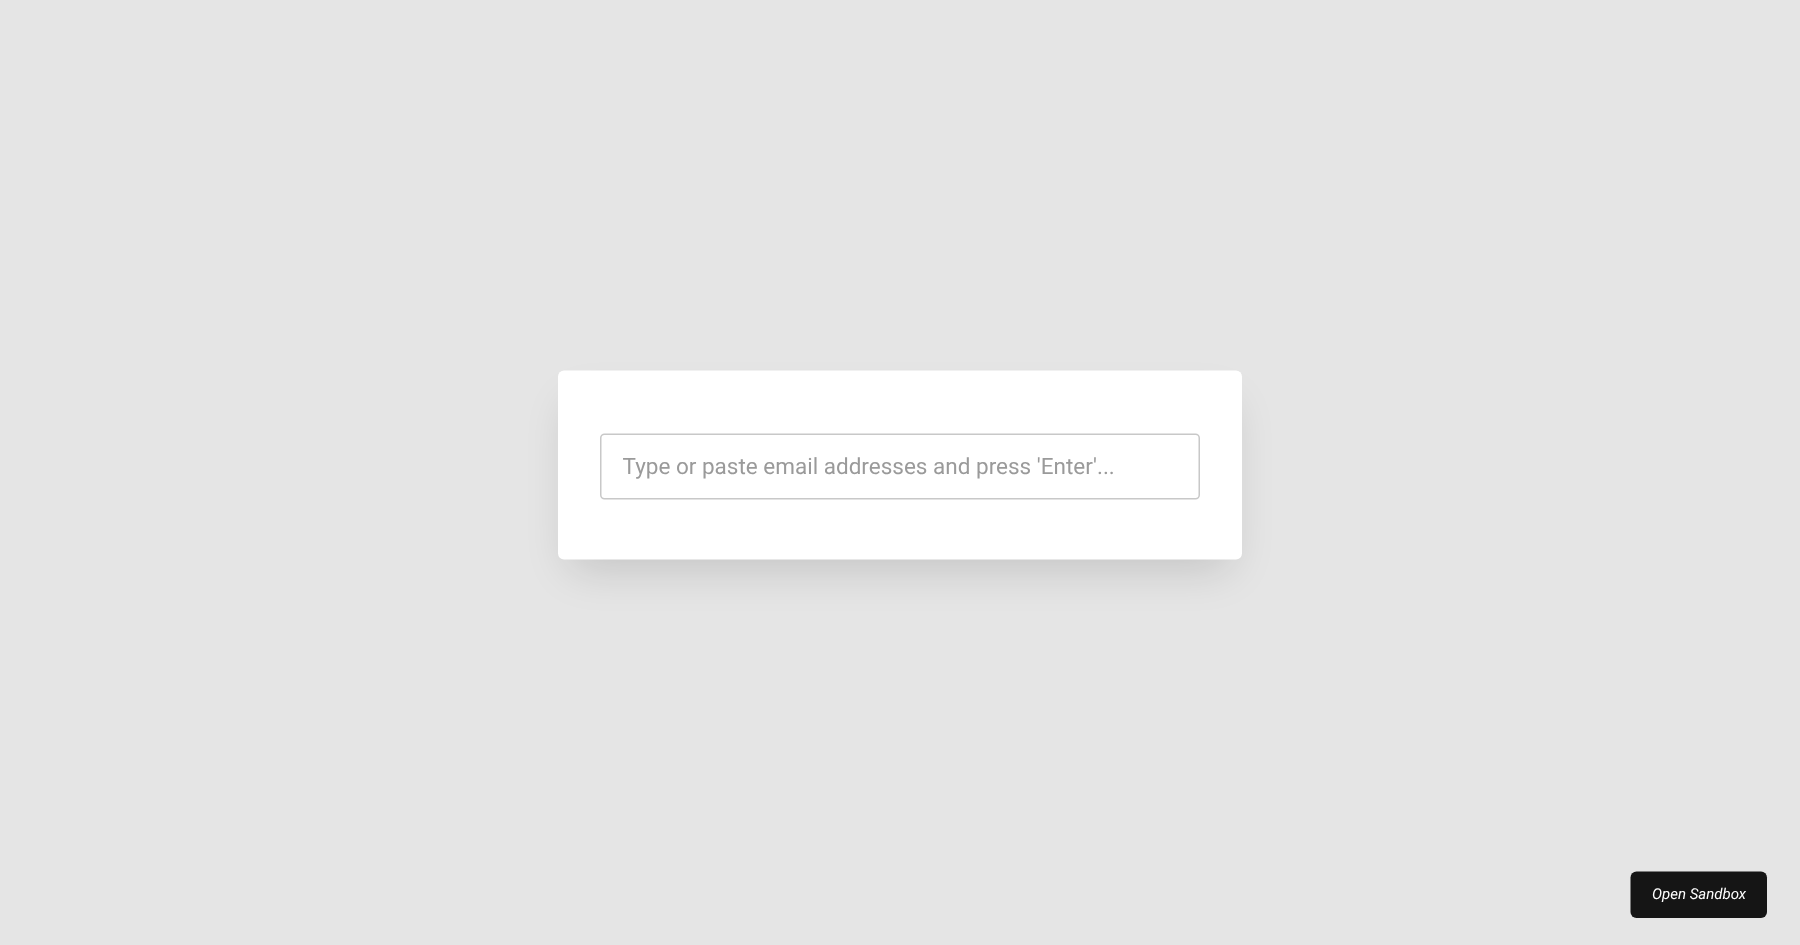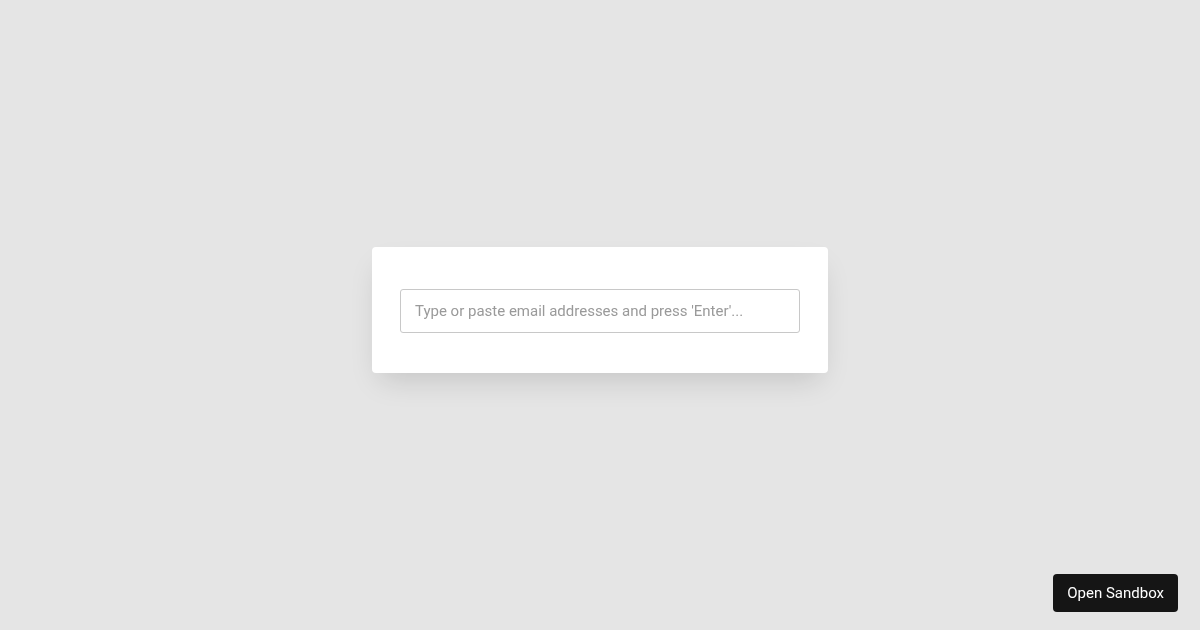--- a/index.html
+++ b/index.html
@@ -48,23 +48,24 @@
     
     .open-sandbox-btn {
       position: absolute;
       bottom: 18px;
       right: 22px;
       background-color: #151515;
       color: #ffffff;
       border: none;
       border-radius: 4px;
       padding: 10px 14px;
-      font-size: 15px;
+      font-size: 10px;
       font-family: inherit;
       cursor: pointer;
+      font-style: italic;
     }
   </style>
 </head>
 <body>
 
 <div class="card">
   <input type="text" class="email-input" placeholder="Type or paste email addresses and press 'Enter'..." style="">
 </div>
 
 <button class="open-sandbox-btn">Open Sandbox</button>

